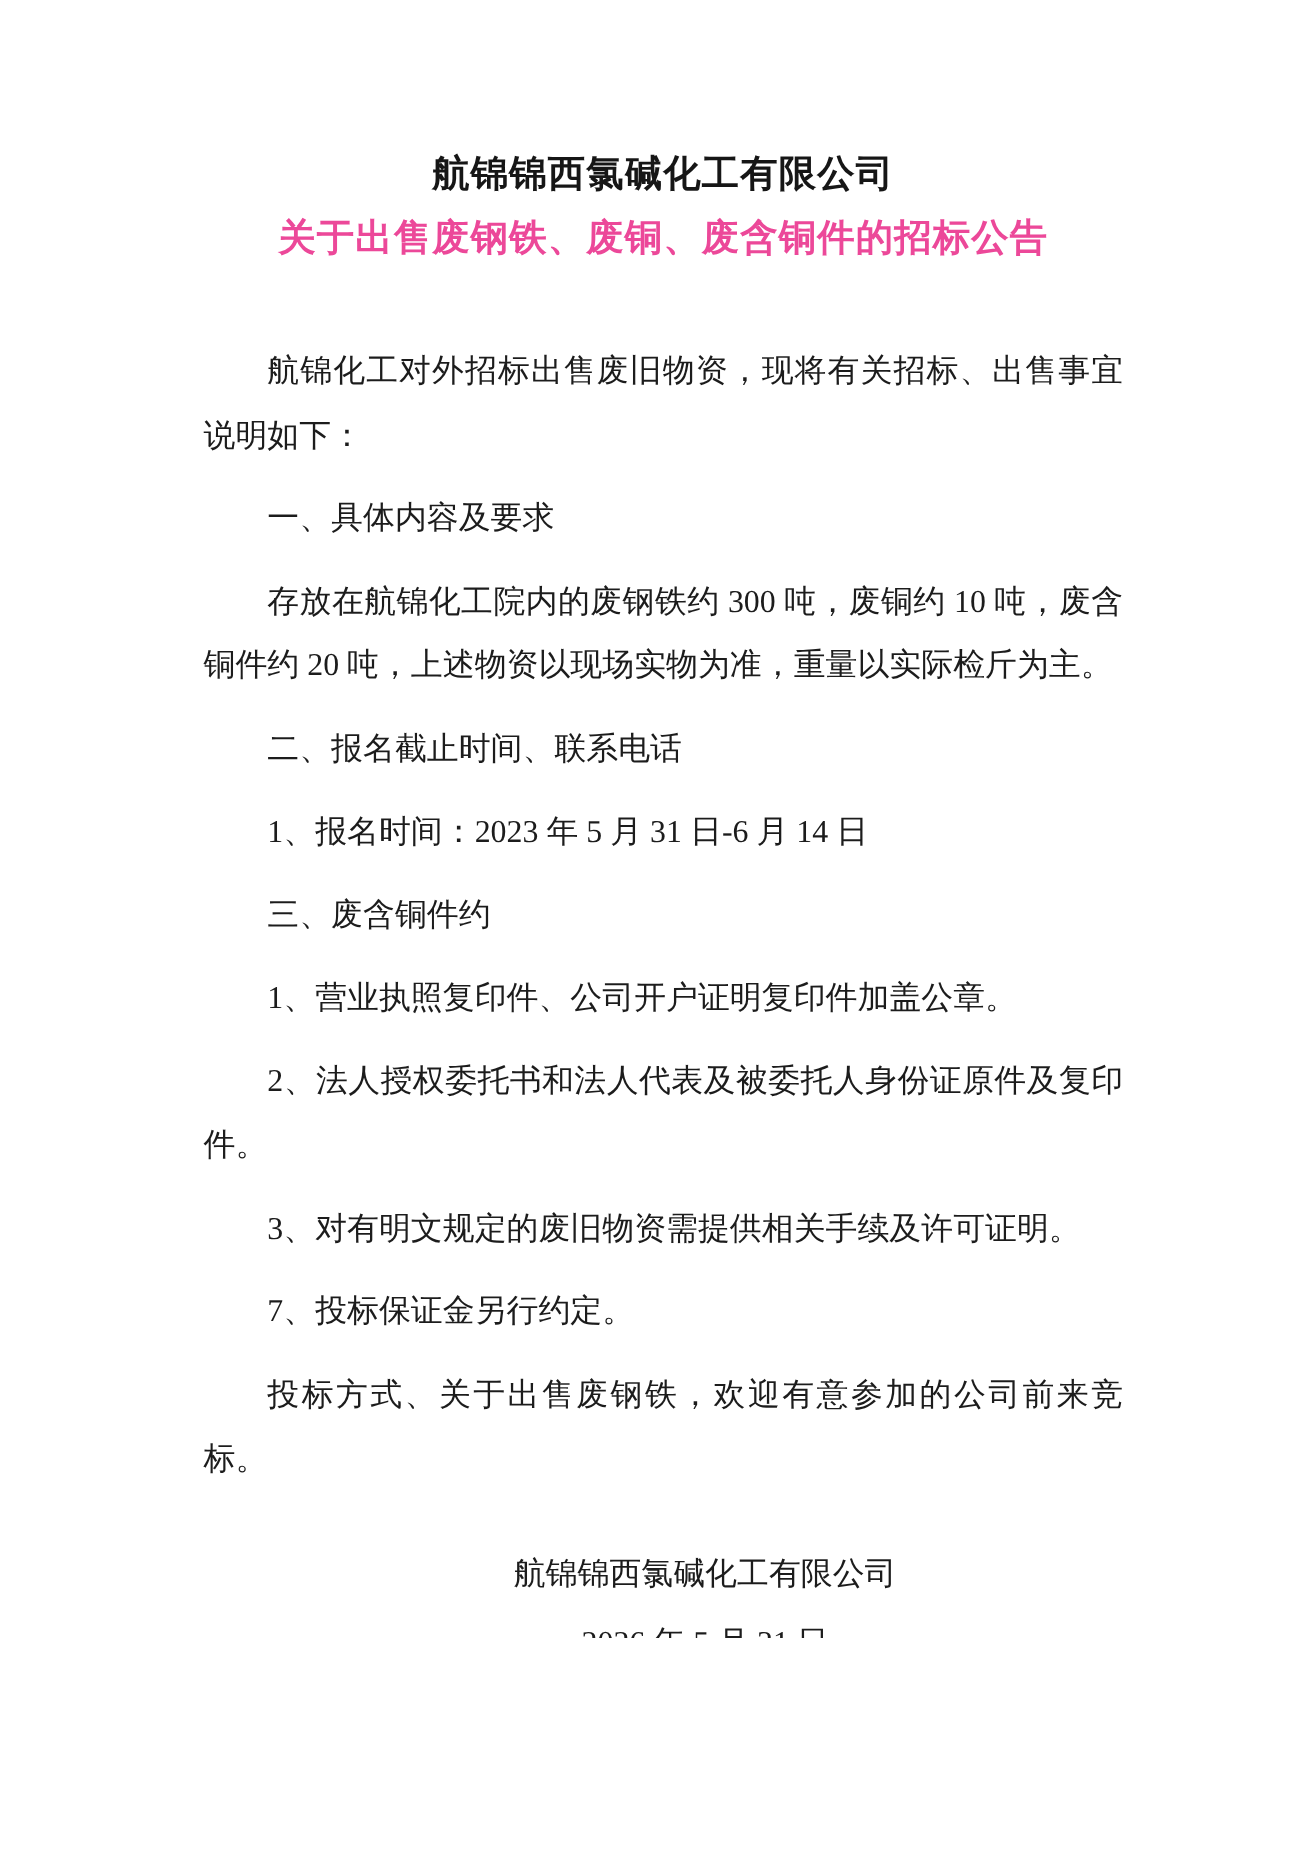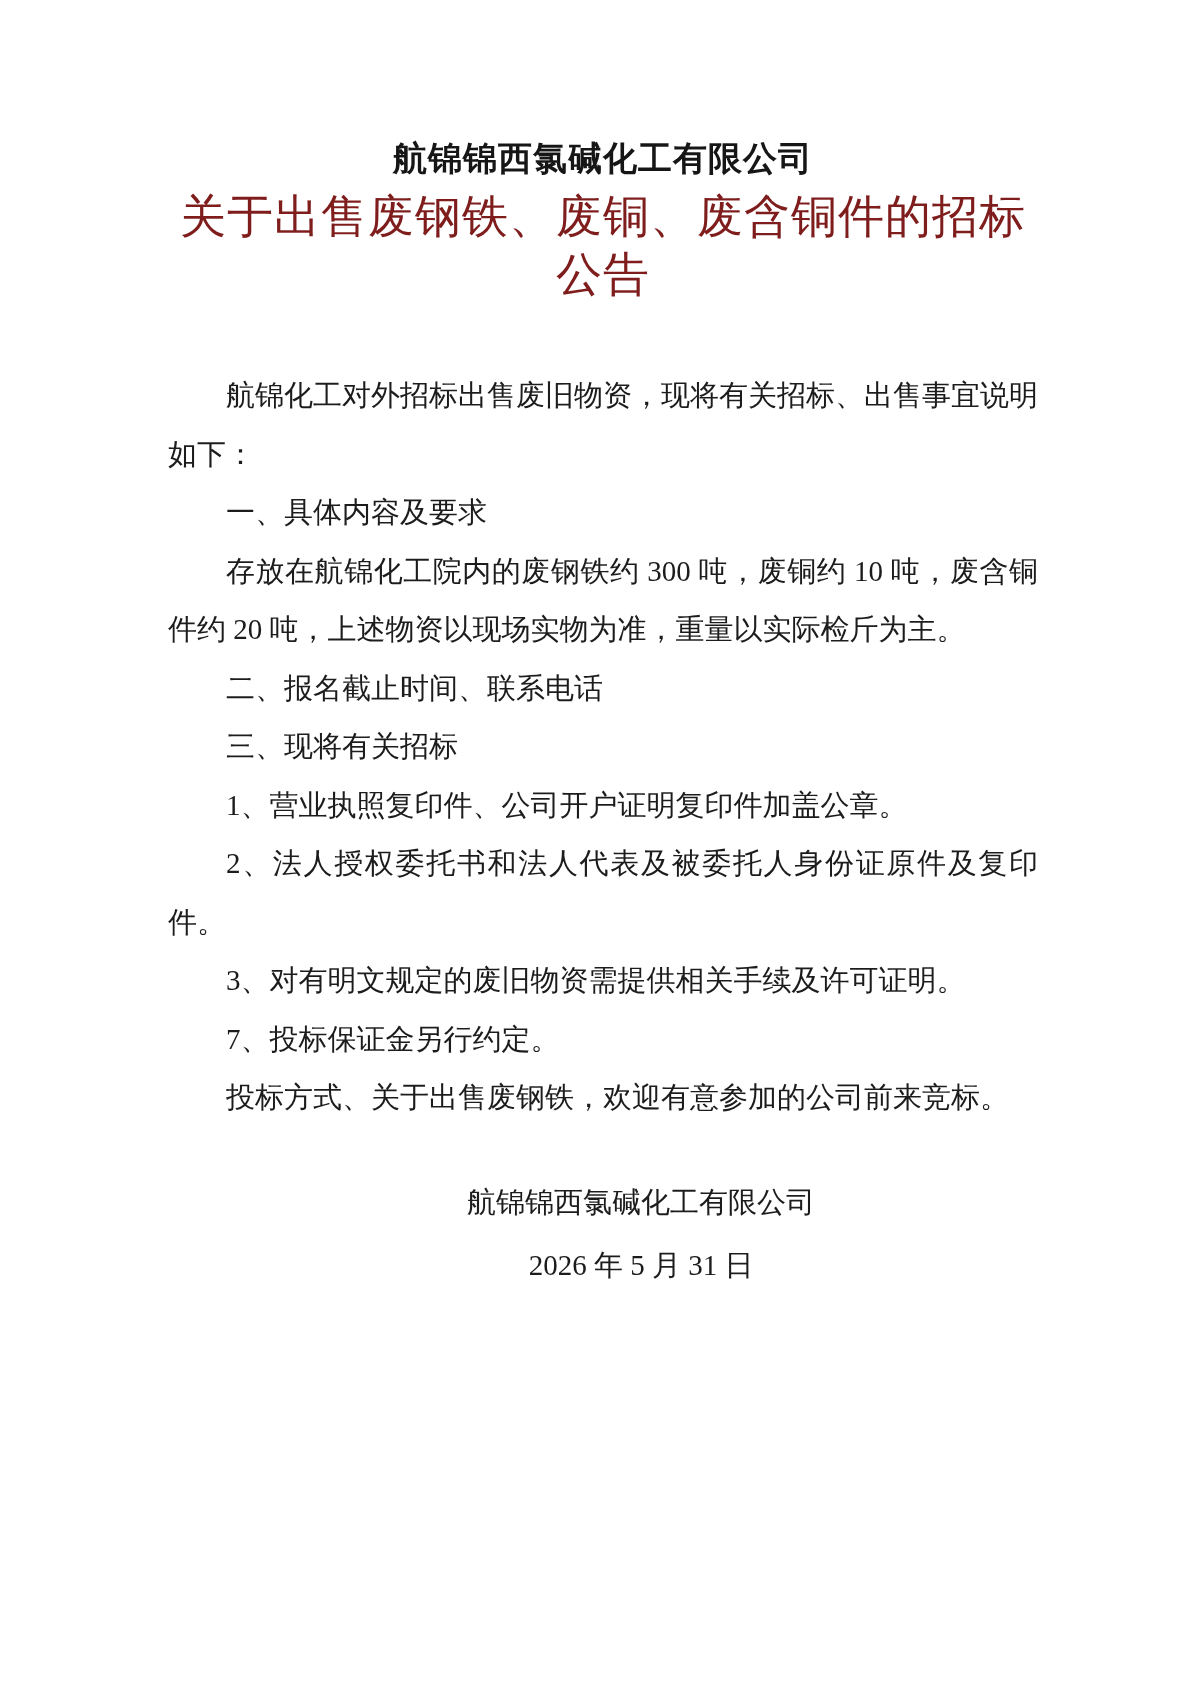--- a/index.html
+++ b/index.html
@@ -24,34 +24,34 @@
     text-align: center;
     font-size: 34px;
     font-weight: bold;
     line-height: 58px;
     letter-spacing: 1px;
     color: #161616;
   }
   .doc-subtitle {
     margin: 0;
     text-align: center;
-    font-size: 46px;
-    font-weight: normal;
+    font-size: 34px;
+    font-weight: bold;
     line-height: 58px;
     letter-spacing: 1px;
-    color: #7f1d1d;
+    color: #ec4899;
   }
   .doc-body {
     margin-top: 62px;
     font-size: 29px;
     line-height: 58.5px;
     text-align: justify;
   }
   .doc-body p.body-para {
-    margin: 0;
+    margin: 17px;
     padding: 0;
     text-indent: 2em;
   }
   .signature {
     margin-top: 44px;
     text-align: center;
     font-size: 29px;
     line-height: 63px;
     position: relative;
     left: 38px;
@@ -68,21 +68,22 @@
 
   <h1 class="doc-title">航锦锦西氯碱化工有限公司</h1>
 
   <h2 class="doc-subtitle">关于出售废钢铁、废铜、废含铜件的招标公告</h2>
 
   <div class="doc-body">
       <p class="body-para">航锦化工对外招标出售废旧物资，现将有关招标、出售事宜说明如下：</p>
       <p class="body-para">一、具体内容及要求</p>
       <p class="body-para">存放在航锦化工院内的废钢铁约 300 吨，废铜约 10 吨，废含铜件约 20 吨，上述物资以现场实物为准，重量以实际检斤为主。</p>
       <p class="body-para">二、报名截止时间、联系电话</p>
-      <p class="body-para">三、现将有关招标</p>
+      <p class="body-para">1、报名时间：2023 年 5 月 31 日-6 月 14 日</p>
+      <p class="body-para">三、废含铜件约</p>
       <p class="body-para">1、营业执照复印件、公司开户证明复印件加盖公章。</p>
       <p class="body-para">2、法人授权委托书和法人代表及被委托人身份证原件及复印件。</p>
       <p class="body-para">3、对有明文规定的废旧物资需提供相关手续及许可证明。</p>
       <p class="body-para">7、投标保证金另行约定。</p>
       <p class="body-para">投标方式、关于出售废钢铁，欢迎有意参加的公司前来竞标。</p>
     </div>
 
   <div class="signature">
     <p>航锦锦西氯碱化工有限公司</p>
     <p>2026 年 5 月 31 日</p>

